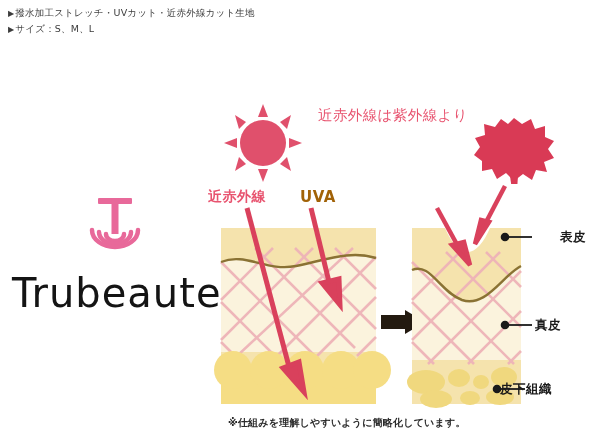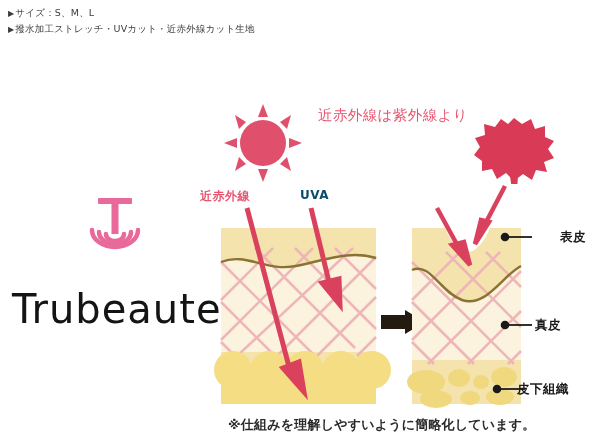--- a/index.html
+++ b/index.html
@@ -17,74 +17,74 @@
     white-space:nowrap;letter-spacing:0.2px;
   }
   .spec-line .tri{font-size:8px;margin-right:1px;}
 
   
   .logo-block{position:absolute;left:12px;top:196px;width:205px;}
   .logo-mark{position:relative;width:78px;height:72px;margin:0 auto;}
   .logo-word{
     font-family:"DejaVu Sans","Liberation Sans",sans-serif;
     font-size:40px;color:#141414;text-align:center;
-    letter-spacing:1px;margin-top:18px;font-weight:400;
+    letter-spacing:1px;margin-top:2px;font-weight:400;
   }
 
   
   .headline{
     position:absolute;left:318px;top:104px;width:200px;
     color:#e8536f;font-size:14.5px;font-weight:normal;
     line-height:23px;letter-spacing:0.4px;
   }
 
   
-  .lbl-nir{position:absolute;left:200px;top:188px;font-size:12px;font-weight:bold;color:#e8536f;letter-spacing:0.5px;text-align:center;}
-  .lbl-uva{position:absolute;left:300px;top:188px;font-size:12px;font-weight:bold;color:#0c4a6e;letter-spacing:0.5px;}
+  .lbl-nir{position:absolute;left:208px;top:188px;font-size:14px;font-weight:bold;color:#e8536f;letter-spacing:0.5px;text-align:center;}
+  .lbl-uva{position:absolute;left:300px;top:188px;font-size:15px;font-weight:bold;color:#a16207;letter-spacing:0.5px;}
 
   
   .burst{position:absolute;}
   .burst .txt{
     position:absolute;left:0;top:0;width:100%;height:100%;
     display:flex;align-items:center;justify-content:center;
     color:#ffffff;font-weight:bold;text-align:center;
     line-height:15px;pointer-events:none;
   }
   #burst-shiwa{left:396px;top:158px;width:84px;height:54px;}
   #burst-shiwa .txt{font-size:13px;padding-bottom:5px;box-sizing:border-box;}
   #burst-tarumi{left:474px;top:118px;width:80px;height:66px;}
   #burst-tarumi .txt{font-size:13px;padding-bottom:7px;box-sizing:border-box;gap:48px;}
 
   
   .layer-label{position:absolute;font-size:12.5px;font-weight:bold;color:#1a1a1a;letter-spacing:0.5px;}
   #lab-hyouhi{left:560px;top:229px;}
   #lab-shinpi{left:535px;top:317px;}
-  #lab-hika{left:517px;top:381px;}
+  #lab-hika{left:500px;top:381px;}
 
   
   .caption{
     position:absolute;left:228px;top:416px;
-    font-size:13px;font-weight:bold;color:#2a2a2a;letter-spacing:0.2px;
+    font-size:10px;font-weight:bold;color:#2a2a2a;letter-spacing:0.2px;
     white-space:nowrap;
   }
 
   svg{display:block;}
   .abs-svg{position:absolute;left:0;top:0;pointer-events:none;}
 </style>
 </head>
 <body>
 
 <div class="root">
 
   <div class="spec-list">
     <div class="spec-line">
+      <span class="tri">▶</span><span>撥水加工ストレッチ・UVカット・近赤外線カット生地</span>
+    </div>
+    <div class="spec-line">
       <span class="tri">▶</span><span>サイズ：S、M、L</span>
-    </div>
-    <div class="spec-line">
-      <span class="tri">▶</span><span>撥水加工ストレッチ・UVカット・近赤外線カット生地</span>
     </div>
   </div>
 
   <div class="logo-block">
     <div class="logo-mark">
       <svg width="78" height="72" viewBox="0 0 78 72">
 
         <rect x="22" y="2" width="34" height="6" rx="1" fill="#e8699a"></rect>
         <rect x="35.5" y="2" width="7" height="36" fill="#e8699a"></rect>
 

